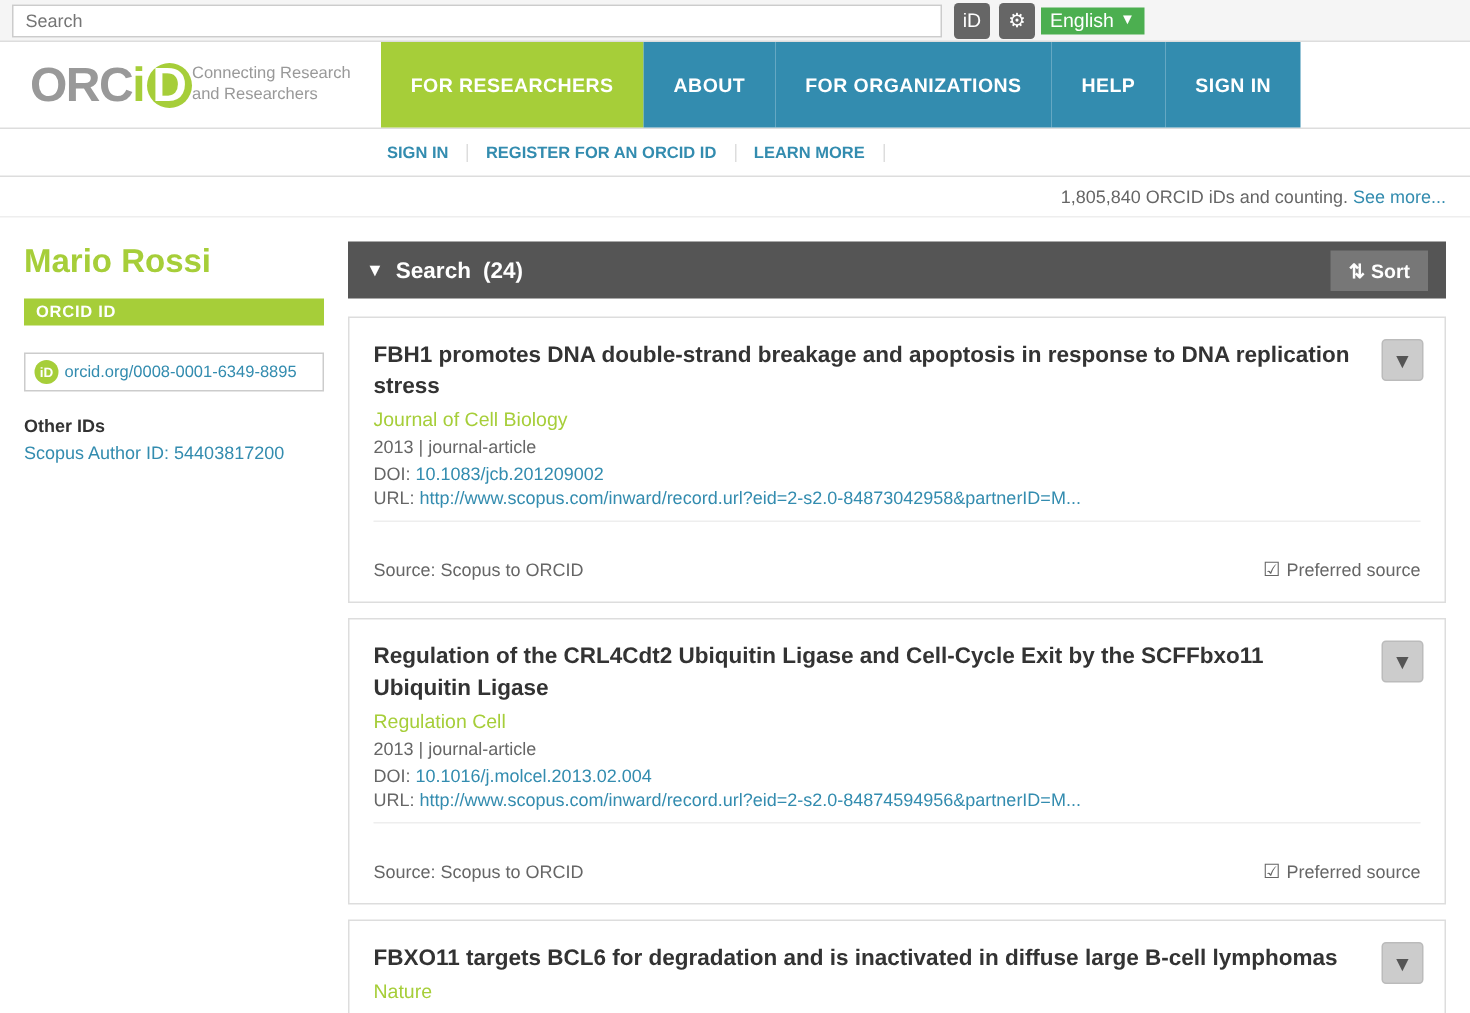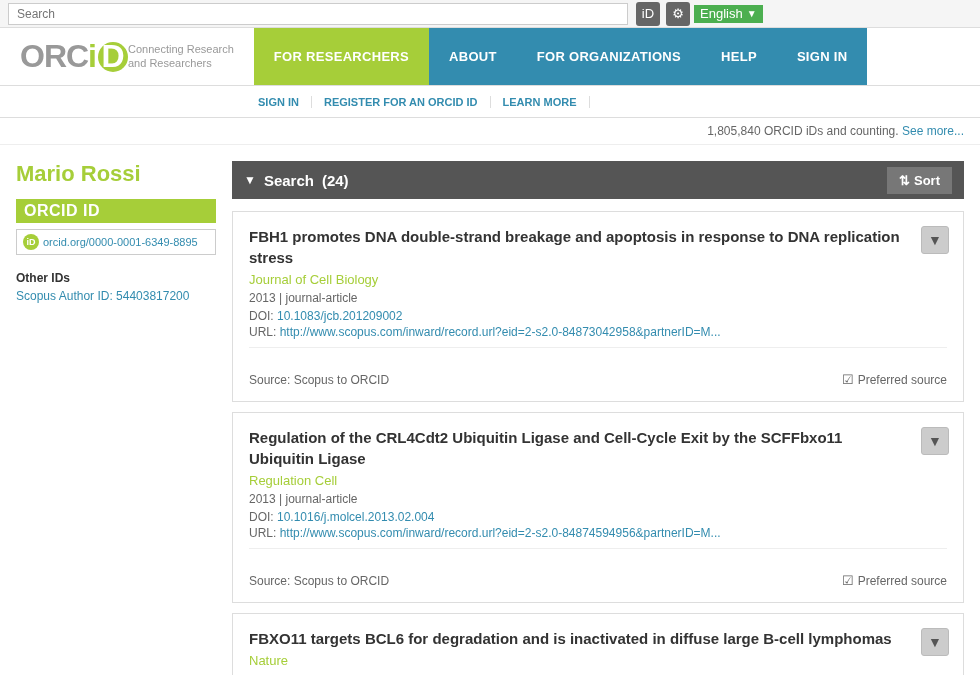--- a/index.html
+++ b/index.html
@@ -162,25 +162,25 @@
     }
     .user-name {
       font-size: 22px;
       font-weight: bold;
       color: #a6ce39;
       margin-bottom: 12px;
     }
     .orcid-id-box {
       background: #a6ce39;
       color: #fff;
-      font-size: 16px;
+      font-size: 11px;
       font-weight: bold;
       padding: 3px 8px;
       letter-spacing: 0.5px;
-      margin-bottom: 6px;
+      margin-bottom: 18px;
       display: inline-block;
       width: 100%;
     }
     .orcid-id-link {
       display: flex;
       align-items: center;
       gap: 4px;
       padding: 4px 6px;
       border: 1px solid #ccc;
       font-size: 11px;
@@ -372,21 +372,21 @@
   <a>See more...</a>
 </div>
 
 <div class="content-area">
 
   <div class="sidebar">
     <div class="user-name">Mario Rossi</div>
     <div class="orcid-id-box">ORCID ID</div>
     <div class="orcid-id-link">
       <span class="orcid-id-badge">iD</span>
-      <span>orcid.org/0000-0001-6349-8895</span>
+      <span>orcid.org/0008-0001-6349-8895</span>
     </div>
     <div class="other-ids-label">Other IDs</div>
     <div class="other-ids-value">Scopus Author ID: 54403817200</div>
   </div>
 
   <div class="main-content">
 
     <div class="works-header">
       <div class="works-title">
         <span class="works-arrow">▼</span>

